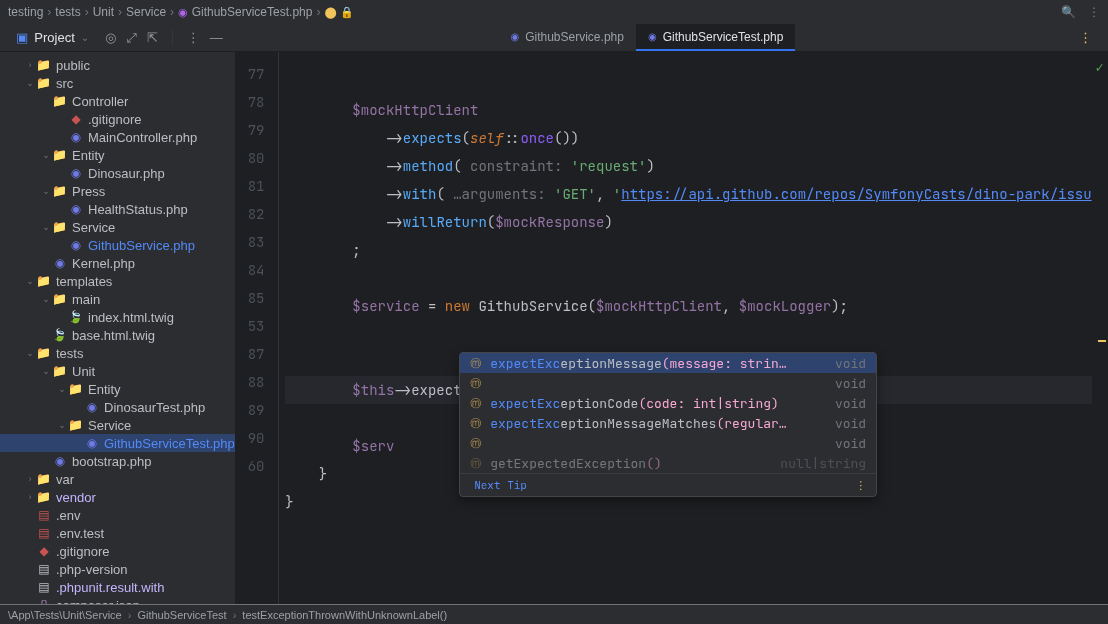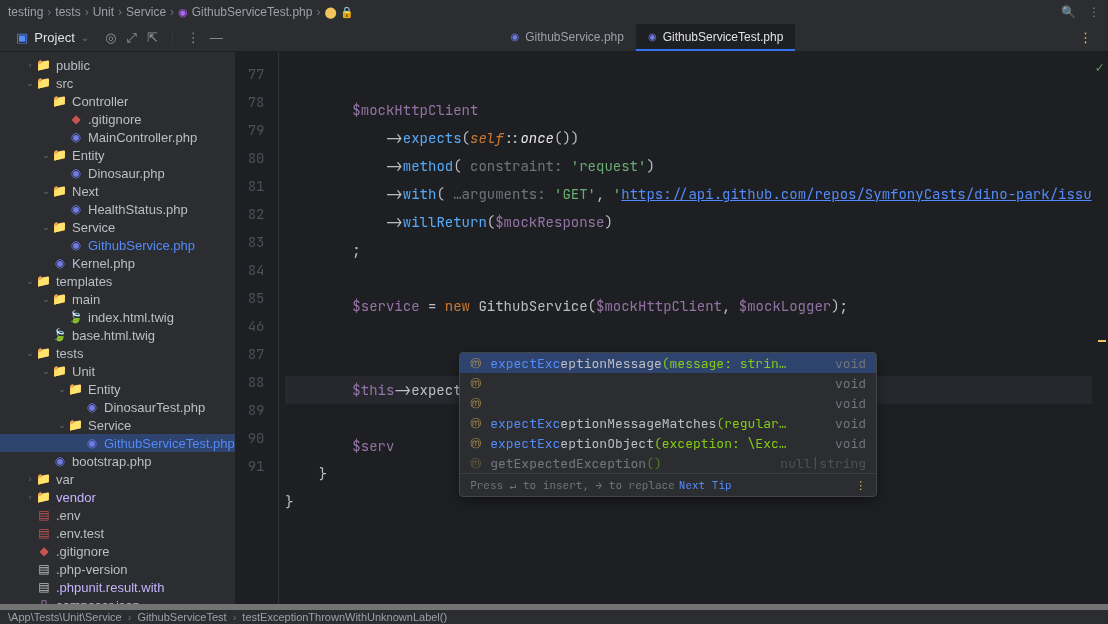--- a/index.html
+++ b/index.html
@@ -133,21 +133,21 @@
       padding-top: 8px;
       position: relative;
       white-space: pre;
     }
     .code-line { height: 28px; line-height: 28px; }
     .k-var { color: #9373a5; }
     .k-op { color: #bcbec4; }
     .k-method { color: #57aaf7; }
     .k-paren { color: #bcbec4; }
     .k-self { color: #cc7832; font-style: italic; }
-    .k-static { color: #e5e5e5; font-style: italic; }
+    .k-static { color: #8b5cf6; }
     .k-param { color: #72737a; }
     .k-str { color: #6aab73; }
     .k-new { color: #cc7832; }
     .k-class { color: #bcbec4; }
     .k-link { color: #548af7; text-decoration: underline; }
     .current-line-bg { background: #26282e; }
     .cursor { border-left: 1px solid #bcbec4; animation: blink 1s step-end infinite; }
     @keyframes blink { 50% { opacity: 0; } }
     
     .autocomplete {
@@ -166,21 +166,21 @@
       display: flex;
       align-items: center;
       padding: 2px 10px;
       height: 20px;
       cursor: pointer;
     }
     .ac-item.selected { background: #2e436e; }
     .ac-icon { width: 16px; color: #b59250; font-size: 11px; margin-right: 4px; }
     .ac-match { color: #548af7; }
     .ac-rest { color: #bcbec4; }
-    .ac-params { color: #84cc16; }
+    .ac-params { color: #f9a8d4; }
     .ac-ret { color: #72737a; margin-left: auto; padding-left: 20px; }
     .ac-footer {
       padding: 4px 10px;
       font-size: 11px;
       color: #72737a;
       border-top: 1px solid #393b40;
       display: flex;
       align-items: center;
     }
     .ac-footer .tip { color: #548af7; margin-left: 4px; cursor: pointer; }
@@ -190,21 +190,21 @@
       width: 20px;
       background: #1e1f22;
       position: relative;
     }
     .check-icon { position: absolute; top: 6px; right: 4px; color: #5a9e5a; font-size: 14px; }
     .marker { position: absolute; right: 2px; width: 8px; height: 2px; }
     
     .statusbar {
       height: 20px;
       background: #2b2d30;
-      border-top: 6px solid #737373;
+      border-top: 1px solid #737373;
       display: flex;
       align-items: center;
       padding: 0 8px;
       font-size: 11px;
       color: #9da0a8;
     }
     .status-sep { margin: 0 6px; color: #6f737a; }
   </style>
 </head>
 <body>
@@ -289,21 +289,21 @@
         <span class="tree-label">Entity</span>
       </div>
       <div class="tree-item" style="padding-left: 56px;">
         <span class="tree-arrow"></span>
         <span class="tree-icon file-php">◉</span>
         <span class="tree-label">Dinosaur.php</span>
       </div>
       <div class="tree-item" style="padding-left: 40px;">
         <span class="tree-arrow">⌄</span>
         <span class="tree-icon folder-teal">📁</span>
-        <span class="tree-label">Next</span>
+        <span class="tree-label">Press</span>
       </div>
       <div class="tree-item" style="padding-left: 56px;">
         <span class="tree-arrow"></span>
         <span class="tree-icon file-php">◉</span>
         <span class="tree-label">HealthStatus.php</span>
       </div>
       <div class="tree-item" style="padding-left: 40px;">
         <span class="tree-arrow">⌄</span>
         <span class="tree-icon folder-teal">📁</span>
         <span class="tree-label">Service</span>
@@ -419,53 +419,52 @@
     <div class="gutter" id="gutter">
         <div class="gutter-line">77</div>
         <div class="gutter-line">78</div>
         <div class="gutter-line">79</div>
         <div class="gutter-line">80</div>
         <div class="gutter-line">81</div>
         <div class="gutter-line">82</div>
         <div class="gutter-line">83</div>
         <div class="gutter-line">84</div>
         <div class="gutter-line">85</div>
-        <div class="gutter-line">46</div>
+        <div class="gutter-line">53</div>
         <div class="gutter-line">87</div>
         <div class="gutter-line">88</div>
         <div class="gutter-line">89</div>
         <div class="gutter-line">90</div>
-        <div class="gutter-line">91</div>
+        <div class="gutter-line">60</div>
       </div>
     <div class="indent-guide"></div>
     <div class="code" id="code">
       <div class="code-line">        <span class="k-var">$mockHttpClient</span></div><div class="code-line">            <span class="k-op">-&gt;</span><span class="k-method">expects</span><span class="k-paren">(</span><span class="k-self">self</span><span class="k-op">::</span><span class="k-static">once</span><span class="k-paren">())</span></div><div class="code-line">            <span class="k-op">-&gt;</span><span class="k-method">method</span><span class="k-paren">(</span> <span class="k-param">constraint:</span> <span class="k-str">'request'</span><span class="k-paren">)</span></div><div class="code-line">            <span class="k-op">-&gt;</span><span class="k-method">with</span><span class="k-paren">(</span> <span class="k-param">…arguments:</span> <span class="k-str">'GET'</span><span class="k-op">,</span> <span class="k-str">'</span><span class="k-link">https://api.github.com/repos/SymfonyCasts/dino-park/issu</span></div><div class="code-line">            <span class="k-op">-&gt;</span><span class="k-method">willReturn</span><span class="k-paren">(</span><span class="k-var">$mockResponse</span><span class="k-paren">)</span></div><div class="code-line">        <span class="k-op">;</span></div><div class="code-line"></div><div class="code-line">        <span class="k-var">$service</span> <span class="k-op">=</span> <span class="k-new">new</span> <span class="k-class">GithubService</span><span class="k-paren">(</span><span class="k-var">$mockHttpClient</span><span class="k-op">,</span> <span class="k-var">$mockLogger</span><span class="k-paren">);</span></div><div class="code-line"></div><div class="code-line"></div><div class="code-line current-line-bg">        <span class="k-var">$this</span><span class="k-op">-&gt;</span><span class="k-op">expectExc</span><span class="cursor"></span></div><div class="code-line"></div><div class="code-line">        <span class="k-var">$serv</span></div><div class="code-line">    <span class="k-paren">}</span></div><div class="code-line"><span class="k-paren">}</span></div><div class="autocomplete" id="autocomplete"><div class="ac-item selected" style="">
     <span class="ac-icon">ⓜ</span>
     <span><span class="ac-match">expectExc</span><span class="ac-rest">eptionMessage</span><span class="ac-params">(message: strin…</span></span>
     <span class="ac-ret">void</span>
   </div><div class="ac-item" style="">
     <span class="ac-icon">ⓜ</span>
     <span class="ac-ret">void</span>
   </div><div class="ac-item" style="">
     <span class="ac-icon">ⓜ</span>
+    <span><span class="ac-match">expectExc</span><span class="ac-rest">eptionCode</span><span class="ac-params">(code: int|string)</span></span>
     <span class="ac-ret">void</span>
   </div><div class="ac-item" style="">
     <span class="ac-icon">ⓜ</span>
     <span><span class="ac-match">expectExc</span><span class="ac-rest">eptionMessageMatches</span><span class="ac-params">(regular…</span></span>
     <span class="ac-ret">void</span>
   </div><div class="ac-item" style="">
     <span class="ac-icon">ⓜ</span>
-    <span><span class="ac-match">expectExc</span><span class="ac-rest">eptionObject</span><span class="ac-params">(exception: \Exc…</span></span>
     <span class="ac-ret">void</span>
   </div><div class="ac-item" style="opacity:0.5">
     <span class="ac-icon">ⓜ</span>
     <span><span class="ac-match"></span><span class="ac-rest">getExpectedException</span><span class="ac-params">()</span></span>
     <span class="ac-ret">null|string</span>
   </div><div class="ac-footer">
-  <span>Press ↵ to insert, → to replace</span>
   <span class="tip">Next Tip</span>
   <span class="ac-footer-icon">⋮</span>
 </div></div>
     </div>
     <div class="editor-right">
       <span class="check-icon">✓</span>
       <div class="marker" style="top:288px;background:#f2c55c"></div>
     </div>
   </div>
 </div>

